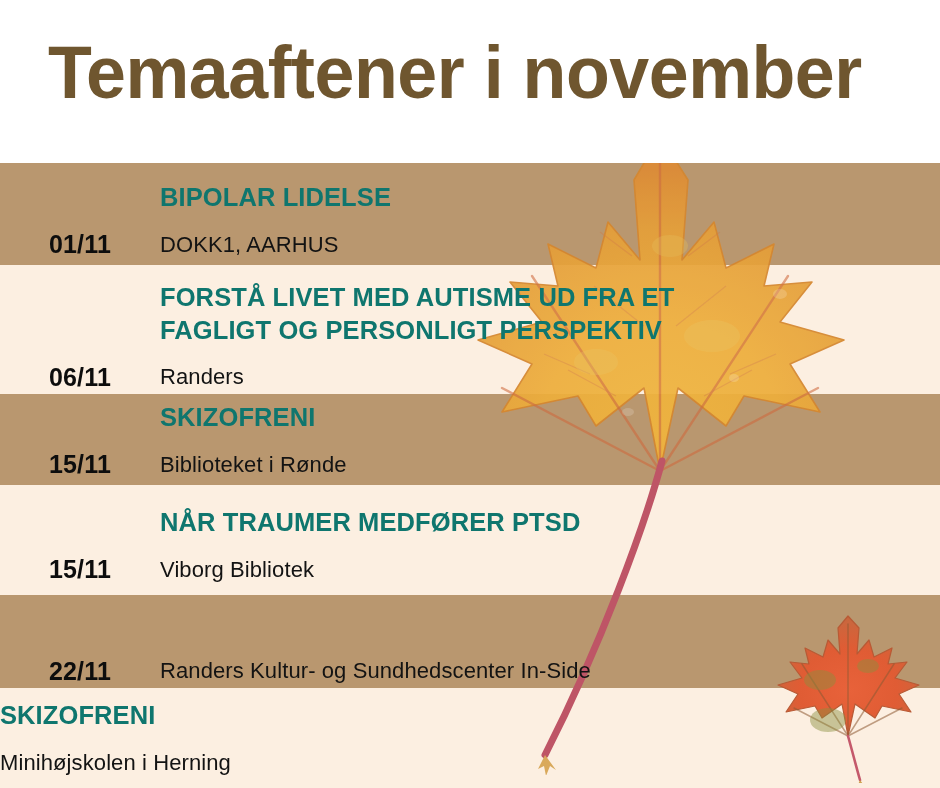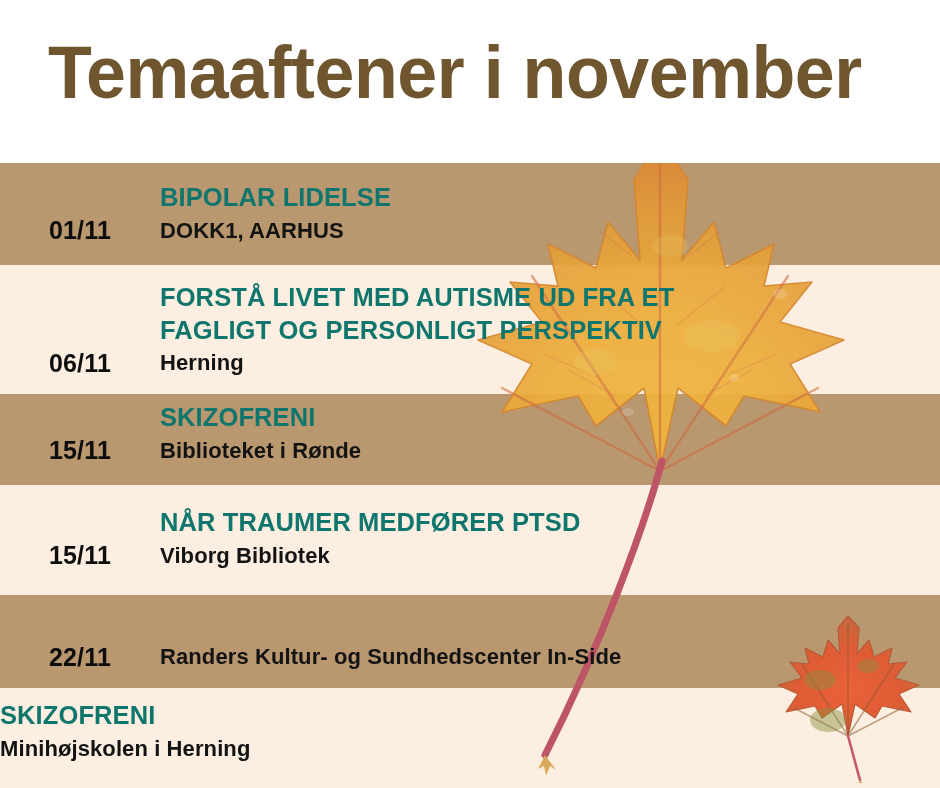--- a/index.html
+++ b/index.html
@@ -121,25 +121,25 @@
     font-size: 25.5px;
     font-weight: 700;
     color: #0f766e;
     letter-spacing: 0.1px;
     line-height: 1.28;
     text-transform: uppercase;
     white-space: pre-line;
   }
   .row-venue {
     font-size: 22px;
-    font-weight: 700;
+    font-weight: 400;
     color: #131313;
     letter-spacing: 0.1px;
     line-height: 1.3;
-    margin-top: 3px;
+    margin-top: 17px;
   }
 </style>
 </head>
 <body>
 
 <div id="poster">
 
   <div class="bands">
     <div class="band tan" style="top:155px;height:110px;"></div>
     <div class="band cream" style="top:265px;height:129px;"></div>
@@ -254,21 +254,21 @@
         <div class="row-title">BIPOLAR LIDELSE</div>
         <div class="row-venue">DOKK1, AARHUS</div>
       </div>
     </div>
 
     <div class="row" style="top:281px;">
       <div class="row-date">06/11</div>
       <div class="row-body">
         <div class="row-title">FORSTÅ LIVET MED AUTISME UD FRA ET
 FAGLIGT OG PERSONLIGT PERSPEKTIV</div>
-        <div class="row-venue">Herning</div>
+        <div class="row-venue">Randers</div>
       </div>
     </div>
 
     <div class="row" style="top:401px;">
       <div class="row-date">15/11</div>
       <div class="row-body">
         <div class="row-title">SKIZOFRENI</div>
         <div class="row-venue">Biblioteket i Rønde</div>
       </div>
     </div>

